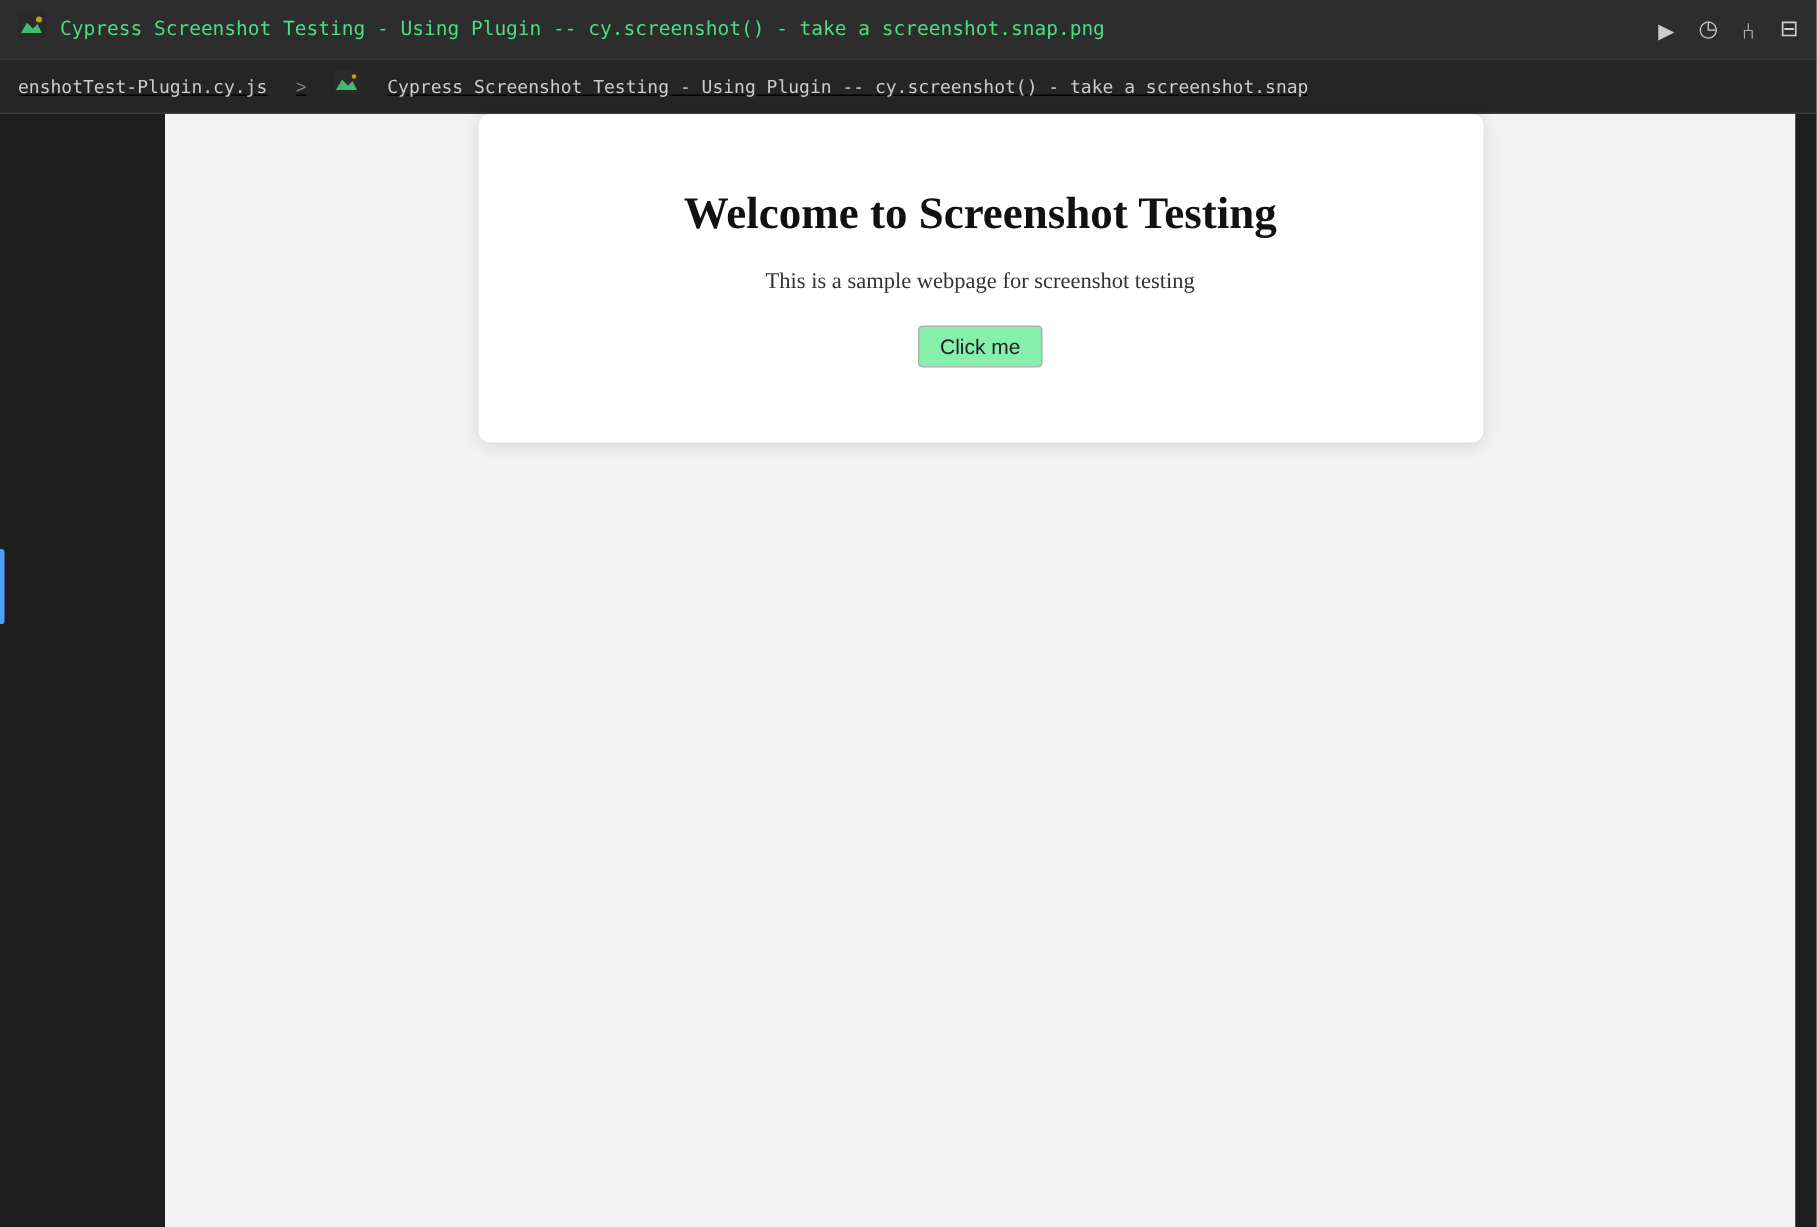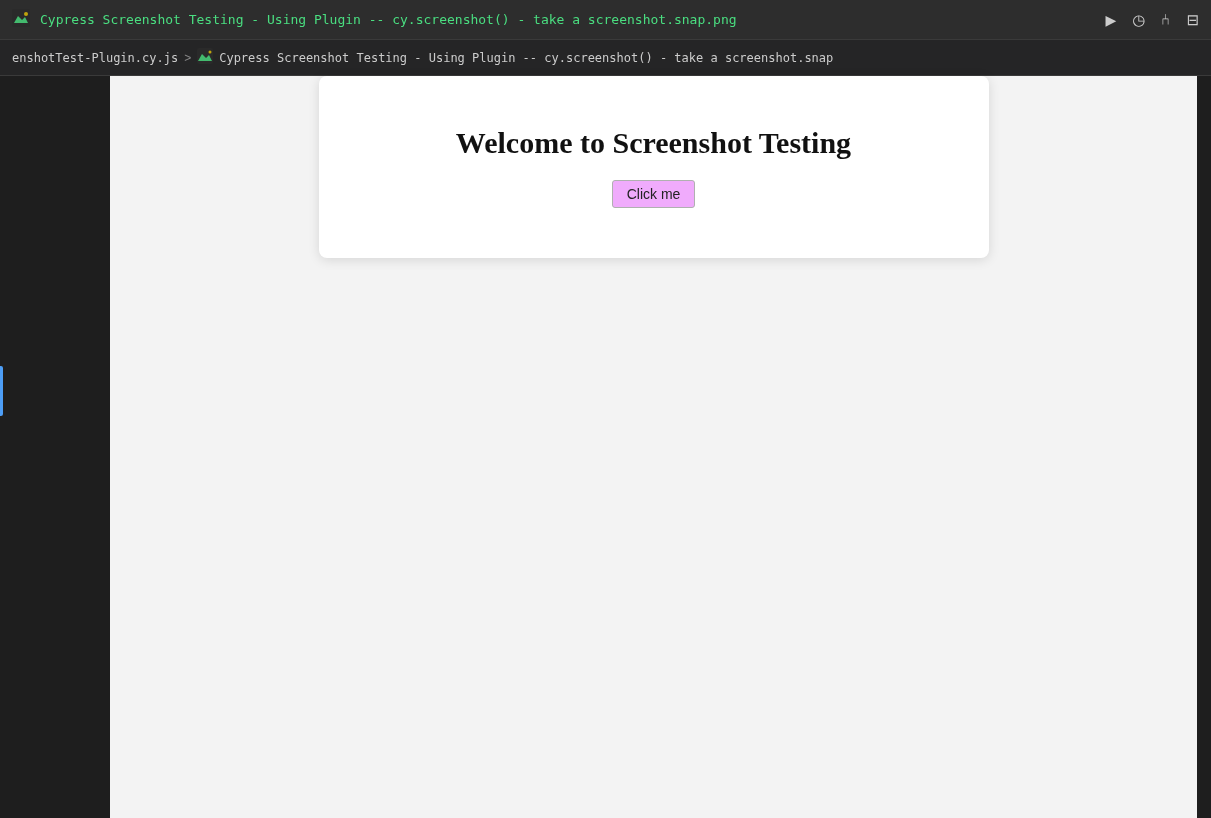--- a/index.html
+++ b/index.html
@@ -50,22 +50,23 @@
       line-height: 1;
     }
 
     
     .breadcrumb-bar {
       height: 36px;
       background: #252526;
       display: flex;
       align-items: center;
       padding: 0 12px;
-      gap: 6px;
+      gap: 19px;
       border-bottom: 1px solid #3a3a3a;
+      text-decoration: underline;
     }
 
     .breadcrumb-item {
       color: #cccccc;
       font-size: 12px;
       font-family: monospace;
       white-space: nowrap;
     }
 
     .breadcrumb-separator {
@@ -145,21 +146,21 @@
 
     .card-subtitle {
       font-size: 15px;
       color: #333333;
       font-family: Georgia, 'Times New Roman', serif;
       text-align: center;
     }
 
     .click-me-btn {
       padding: 5px 14px;
-      background: #f0abfc;
+      background: #86efac;
       border: 1px solid #b0b0b0;
       border-radius: 3px;
       font-size: 14px;
       color: #222222;
       cursor: pointer;
       font-family: -apple-system, BlinkMacSystemFont, sans-serif;
     }
 
     
     .mountain-svg {
@@ -202,18 +203,19 @@
 
 <div class="main-area">
 
   <div class="left-sidebar">
     <div class="sidebar-accent"></div>
   </div>
 
   <div class="preview-area">
     <div class="card">
       <h1 class="card-title">Welcome to Screenshot Testing</h1>
+      <p class="card-subtitle">This is a sample webpage for screenshot testing</p>
       <button class="click-me-btn">Click me</button>
     </div>
   </div>
 
   <div class="right-sidebar"></div>
 </div>
 
 </body></html>

